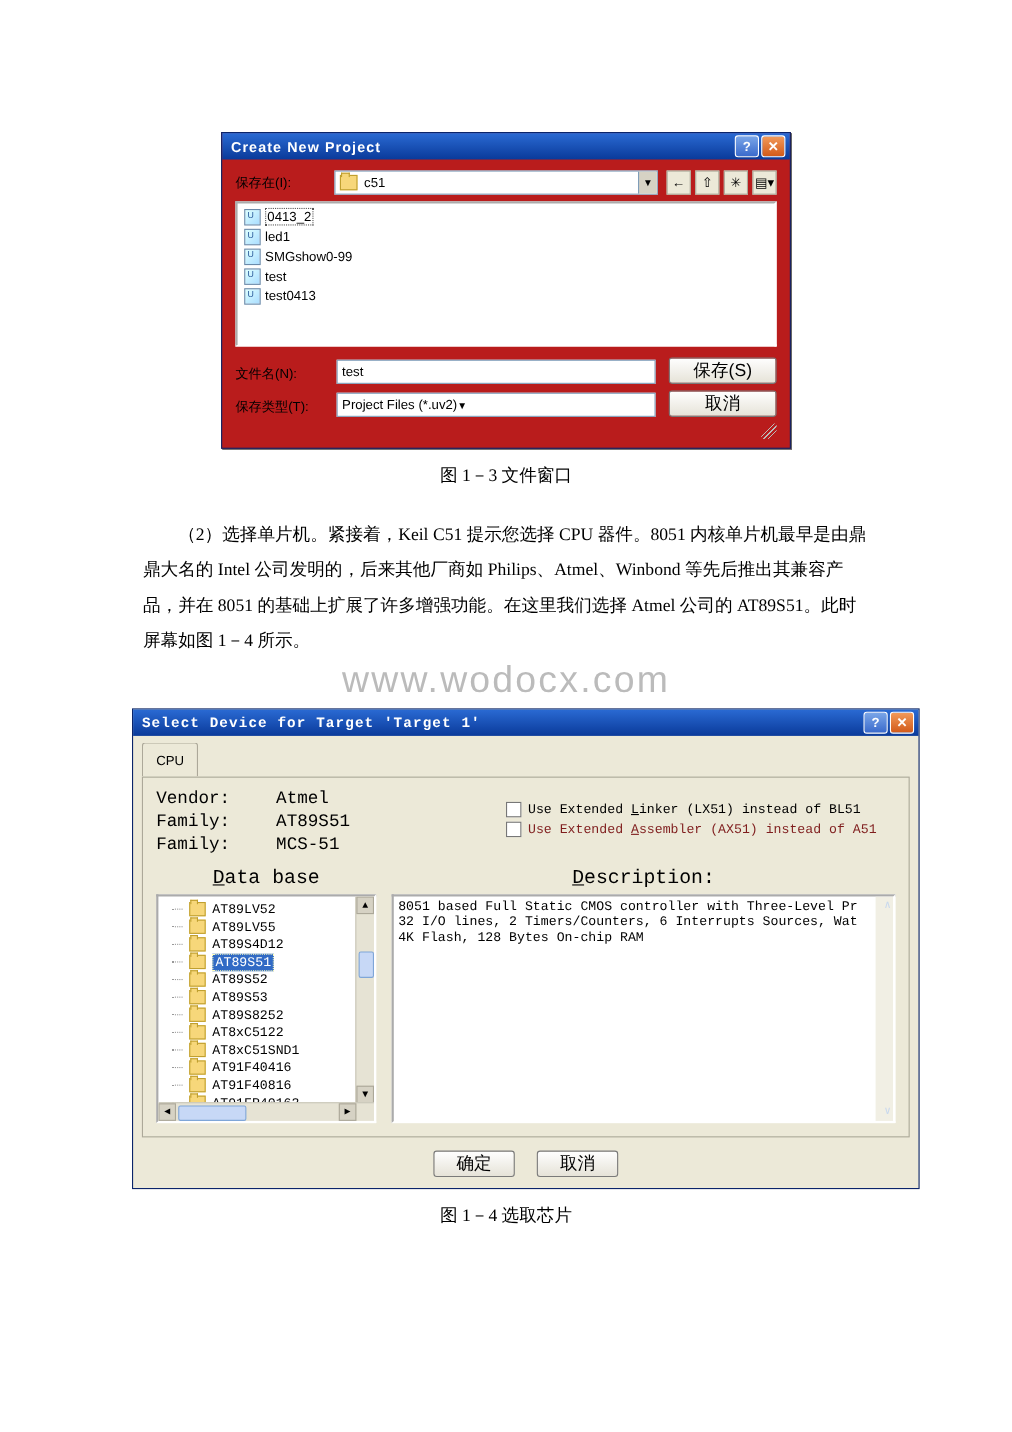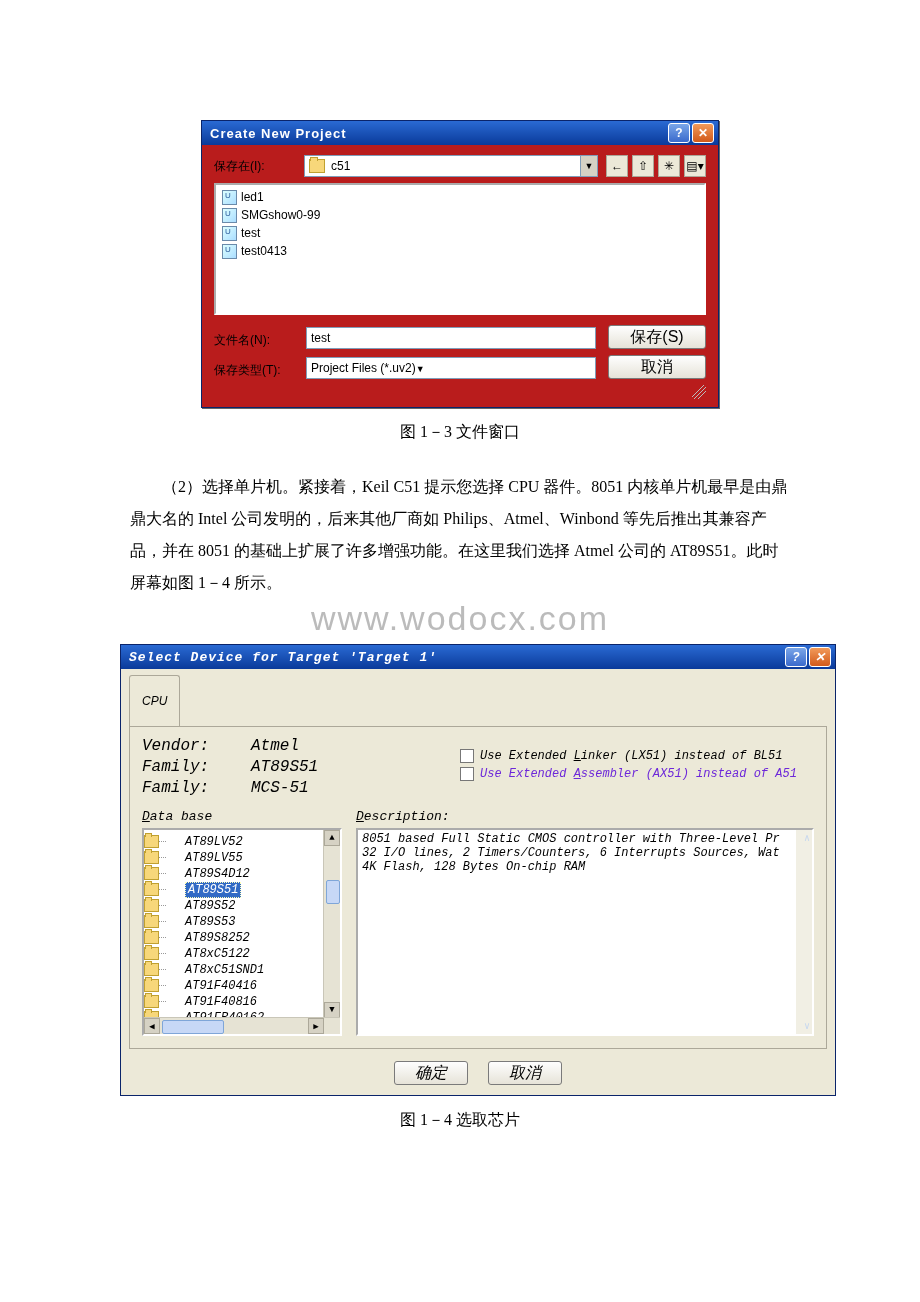--- a/index.html
+++ b/index.html
@@ -144,46 +144,45 @@
   }
 
   
   .dlg2 {
     width: 714px;
     margin: 6px auto 8px auto;
     background:#ece9d8;
     border:1px solid #0a246a;
     font-family: Tahoma, sans-serif;
     font-size:12px;
-    font-style:italic;
   }
   .dlg2 .titlebar .title-text { font-family: "Courier New", monospace; font-size:13px; letter-spacing:1px; }
   .tabbar { display:flex; padding: 6px 8px 0 8px; }
   .tab {
     border:1px solid #aca899; border-bottom:none;
-    padding:18px 12px; background:#ece9d8;
+    padding:8px 12px; background:#ece9d8;
     border-radius:3px 3px 0 0;
     font-size:12px;
   }
   .tabpanel {
     border:1px solid #aca899;
     margin:0 8px 4px 8px;
     padding:10px 12px 12px 12px;
     background:#ece9d8;
     position:relative;
   }
   .kv { display:flex; margin-bottom:3px; font-family: "Courier New", monospace; font-size:16px;gap:45px;}
   .kv .k { width:64px; }
   .checks { position:absolute; left:330px; top:22px; font-family:"Courier New", monospace; font-size:12px;}
   .checks .ck { display:flex; align-items:flex-end; margin-bottom:4px; }
   .checks .box { width:12px; height:12px; border:1px solid #777; margin-right:6px; background:#fff;}
-  .checks .dis { color:#6d28d9;}
+  .checks .dis { color:#7f1d1d;}
   .checks u { text-decoration: underline; }
   .two-col { display:flex; gap:14px; margin-top:12px;}
-  .col-head { font-family:"Courier New", monospace; font-size:13px; margin-bottom:4px;}
+  .col-head { font-family:"Courier New", monospace; font-size:18px; margin-bottom:4px;text-align:center;}
   .col-head u { text-decoration: underline; }
   .tree-wrap { width:200px; }
   .tree-box {
     border:2px inset #fff; background:#fff;
     height:200px; position:relative;
     font-family:"Courier New", monospace; font-size:12px;
     padding:4px 0 0 0;
     overflow:hidden;
   }
   .tree-box .scroll-v {
@@ -209,23 +208,22 @@
     position:absolute; top:0; width:16px; height:16px;
     background:#d6d2c4; display:flex;align-items:center;justify-content:center;
     border:1px solid #aca899; box-sizing:border-box;
   }
   .tree-box .scroll-h .lft{left:0;} .tree-box .scroll-h .rgt{right:16px;}
   .tree-box .scroll-h .hthumb{
     position:absolute; left:18px; top:2px; height:12px; width:60px;
     background:#c7d8f6; border:1px solid #7fa6d8; border-radius:2px;
   }
   .tree-item {
-    display:flex; align-items:center; height:15px; margin-bottom:1px;
+    display:flex; align-items:center; padding-left:28px; height:15px; margin-bottom:1px;
     position:relative;
-    gap:20px;
   }
   .tree-item::before {
     content:""; position:absolute; left:12px; top:7px; width:10px; height:1px;
     border-top:1px dotted #999;
   }
   .tree-item .fic {
     width:13px; height:11px; background:#f7d77a; border:1px solid #c0a030;
     margin-right:6px; position:relative;
   }
   .tree-item .fic::before {
@@ -279,20 +277,24 @@
         </div>
         <div class="nav-icons">
           <span class="ni">←</span>
           <span class="ni">⇧</span>
           <span class="ni">✳</span>
           <span class="ni">▤▾</span>
         </div>
       </div>
 
       <div class="file-list">
+        <div class="item">
+            <span class="fi"></span>
+            <span class="sel">0413_2</span>
+          </div>
         <div class="item">
             <span class="fi"></span>
             <span>led1</span>
           </div>
         <div class="item">
             <span class="fi"></span>
             <span>SMGshow0-99</span>
           </div>
         <div class="item">
             <span class="fi"></span>

